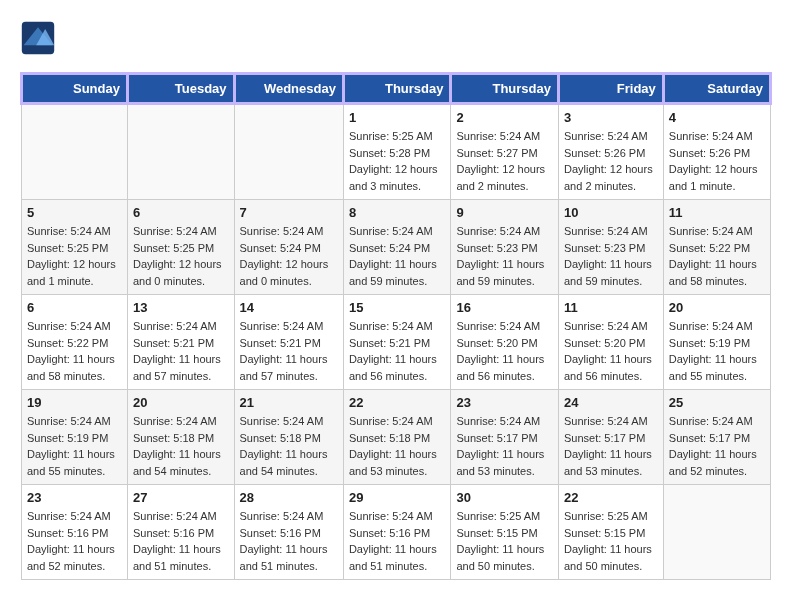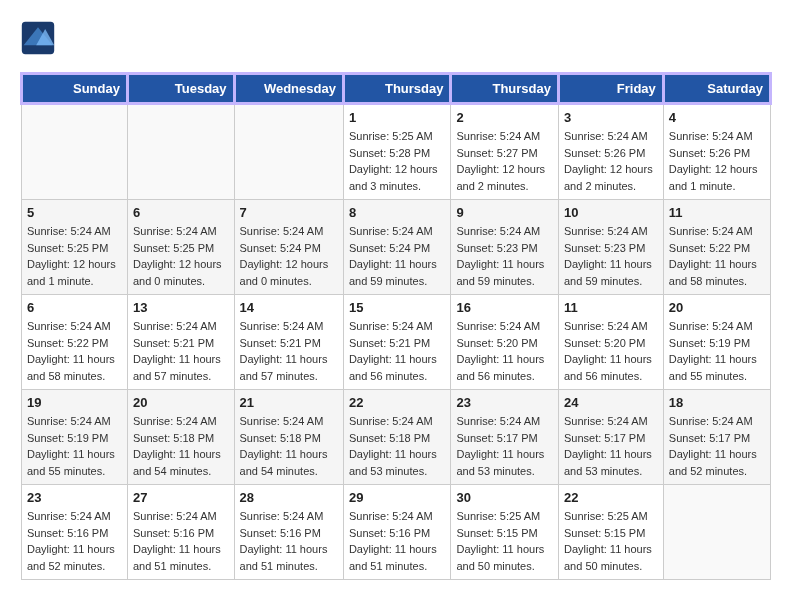--- a/index.html
+++ b/index.html
@@ -290,21 +290,21 @@
 and 53 minutes.</div>
         </td>
         <td>
           <span class="day-num">24</span>
           <div class="day-info" style="white-space: pre-line;">Sunrise: 5:24 AM
 Sunset: 5:17 PM
 Daylight: 11 hours
 and 53 minutes.</div>
         </td>
         <td>
-          <span class="day-num">18</span>
+          <span class="day-num">25</span>
           <div class="day-info" style="white-space: pre-line;">Sunrise: 5:24 AM
 Sunset: 5:17 PM
 Daylight: 11 hours
 and 52 minutes.</div>
         </td>
       </tr>
       <tr>
         <td>
           <span class="day-num">23</span>
           <div class="day-info" style="white-space: pre-line;">Sunrise: 5:24 AM

